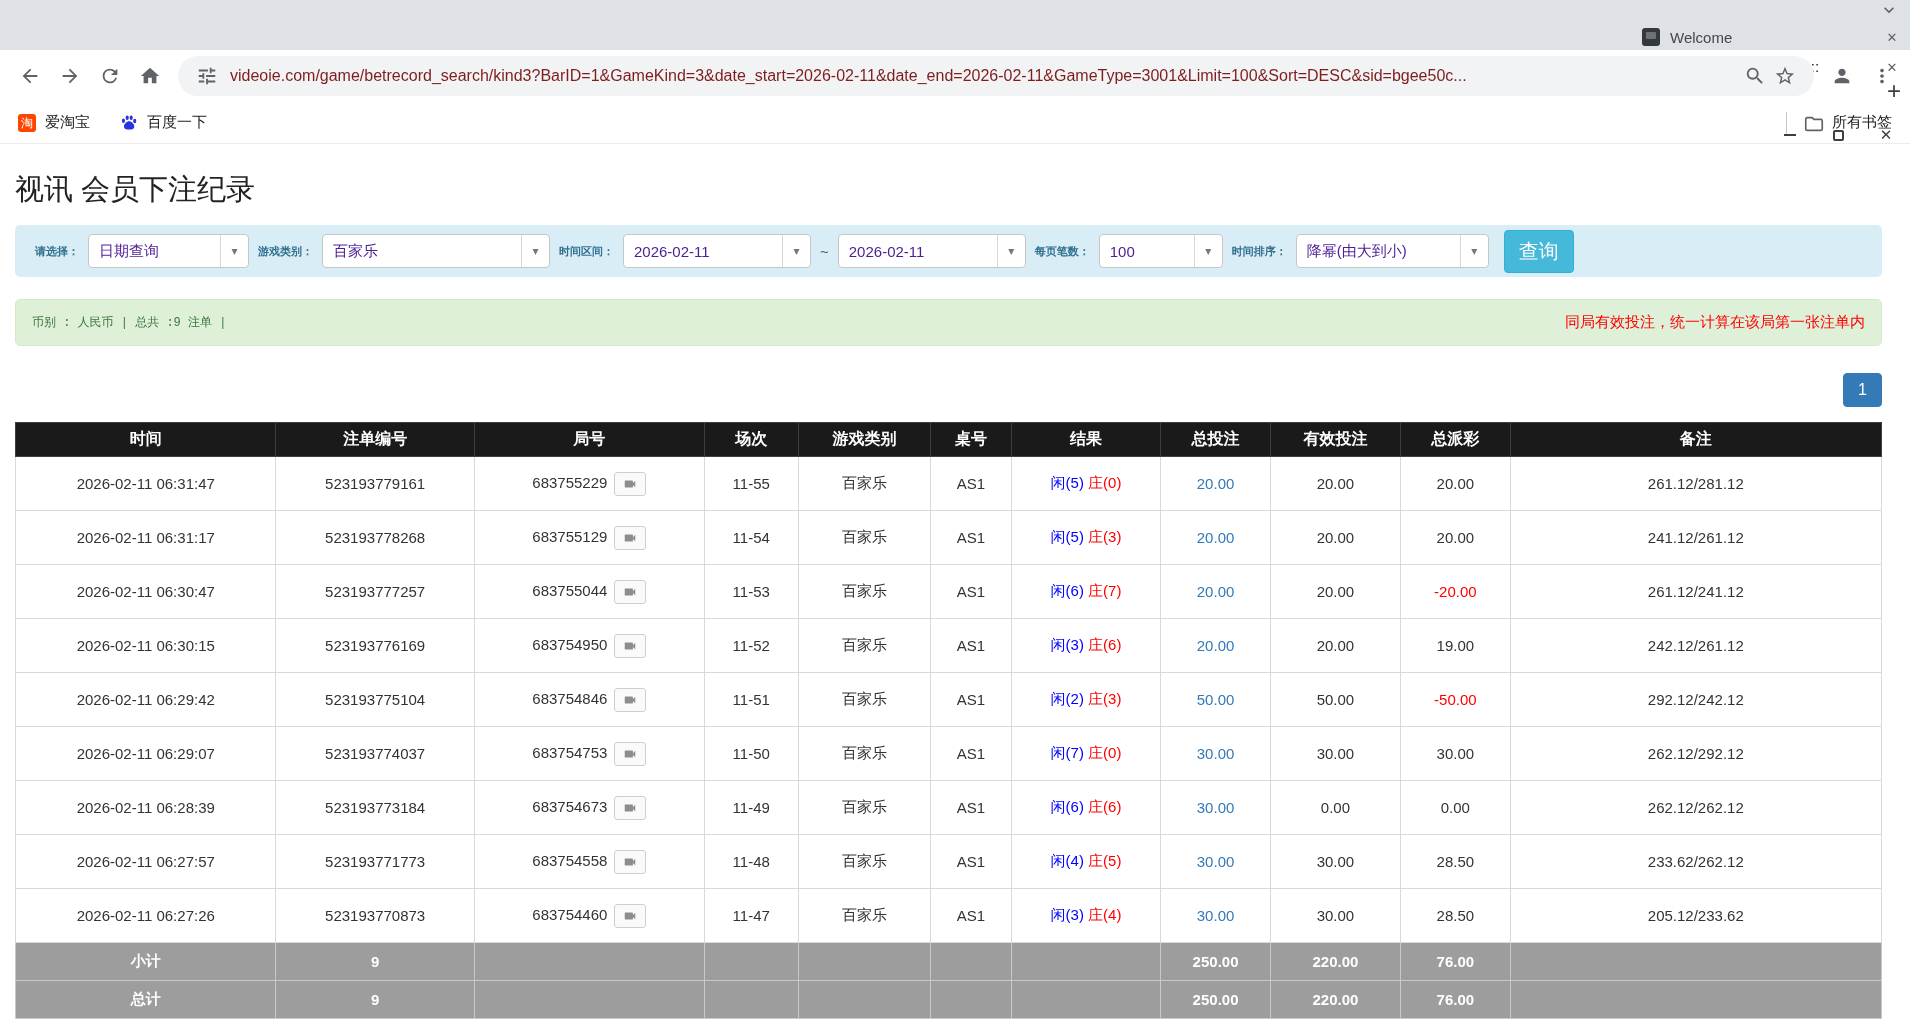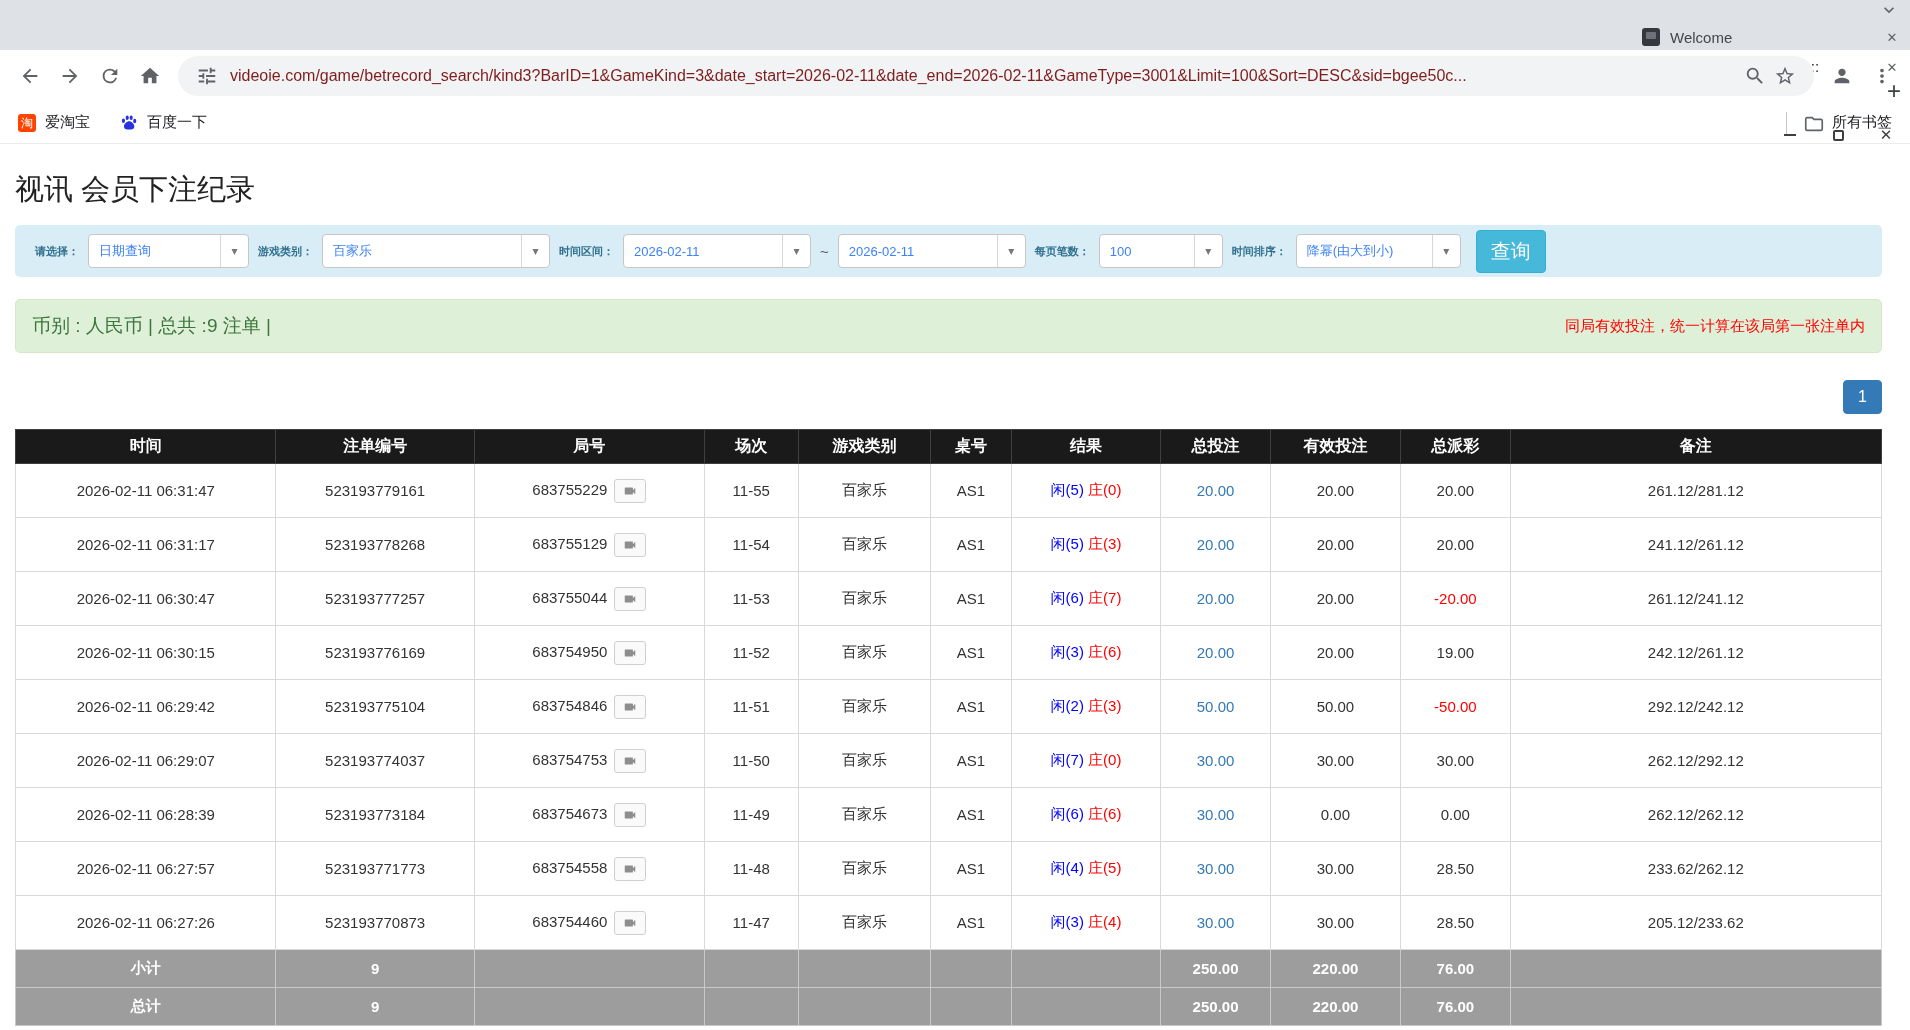--- a/index.html
+++ b/index.html
@@ -41,26 +41,26 @@
   .bm-right .bm-icon { width:20px; height:20px; margin-right:9px; }
 
   
   .page { padding:0 28px 0 15px; background:#fff; }
   .page-title { font-size:29px; font-weight:500; color:#222; margin:26px 0 15px; }
 
   .filter-bar { background:var(--filter-bg,#d9edf7); border-radius:5px; height:52px; display:flex; align-items:center; padding:0 20px; gap:9px; }
   .filter-label { color:var(--filter-label,#31708f); font-size:11px; font-weight:bold; white-space:nowrap; }
   .tilde { color:#555; font-size:15px; }
   .select { background:#fff; border:1px solid #c6c6c6; border-radius:4px; height:34px; display:flex; align-items:stretch; flex:none; }
-  .select-text { flex:1; display:flex; align-items:center; padding:0 10px; font-size:13px; color:#3b82f6; white-space:nowrap; overflow:hidden; }
+  .select-text { flex:1; display:flex; align-items:center; padding:0 10px; font-size:15px; color:#4c1d95; white-space:nowrap; overflow:hidden; }
   .select-arrow { width:28px; border-left:1px solid #d8d8d8; display:flex; align-items:center; justify-content:center; color:#777; font-size:12px; }
   .btn-search { background:var(--search-button-bg,#46b8da); border:1px solid #31b0d5; color:#fff; border-radius:4px; font-size:20px; padding:7px 14px; margin-left:6px; font-family:inherit; cursor:pointer; }
 
   .summary-bar { margin-top:22px; background:var(--summary-bg,#dff0d8); border:1px solid var(--summary-border,#d6e9c6); border-radius:5px; padding:13px 16px; display:flex; justify-content:space-between; align-items:center; }
-  .summary-left { color:var(--summary-text,#3c763d); font-size:19px; }
+  .summary-left { color:var(--summary-text,#3c763d); font-size:12px;font-family:Liberation Mono, monospace; }
   .summary-right { color:var(--notice-red,#f00); font-size:15px; }
 
   .pagination-row { display:flex; justify-content:flex-end; margin-top:27px; }
   .page-btn { background:var(--accent-blue,#337ab7); border:1px solid var(--accent-blue,#337ab7); color:#fff; font-size:16px; padding:7px 14px; border-radius:4px; font-family:inherit; cursor:pointer; }
 
   table.bet-table { width:100%; border-collapse:collapse; margin-top:15px; table-layout:fixed; }
   .bet-table th { background:var(--table-header-bg,#1a1a1a); color:#fff; font-size:16px; font-weight:bold; height:34px; text-align:center; border:1px solid #3f3f3f; padding:0 4px; overflow:hidden; white-space:nowrap; }
   .bet-table td { height:54px; text-align:center; vertical-align:middle; font-size:15px; color:#333; border:1px solid #d9d9d9; padding:0 4px; overflow:hidden; }
   .player { color:var(--player-blue,#0000ff); }
   .banker { color:var(--banker-red,#ff0000); }
@@ -210,21 +210,21 @@
     <div class="select" style="width:188px">
       <span class="select-text">2026-02-11</span>
       <span class="select-arrow">▾</span>
     </div>
     <span class="filter-label">每页笔数：</span>
     <div class="select" style="width:124px">
       <span class="select-text">100</span>
       <span class="select-arrow">▾</span>
     </div>
     <span class="filter-label">时间排序：</span>
-    <div class="select" style="width:165px">
+    <div class="select" style="width:193px">
       <span class="select-text">降幂(由大到小)</span>
       <span class="select-arrow">▾</span>
     </div>
     <button class="btn-search">查询</button>
   </div>
 
   <div class="summary-bar">
     <span class="summary-left">币别 : 人民币 | 总共 :9 注单 |</span>
     <span class="summary-right">同局有效投注，统一计算在该局第一张注单内</span>
   </div>

